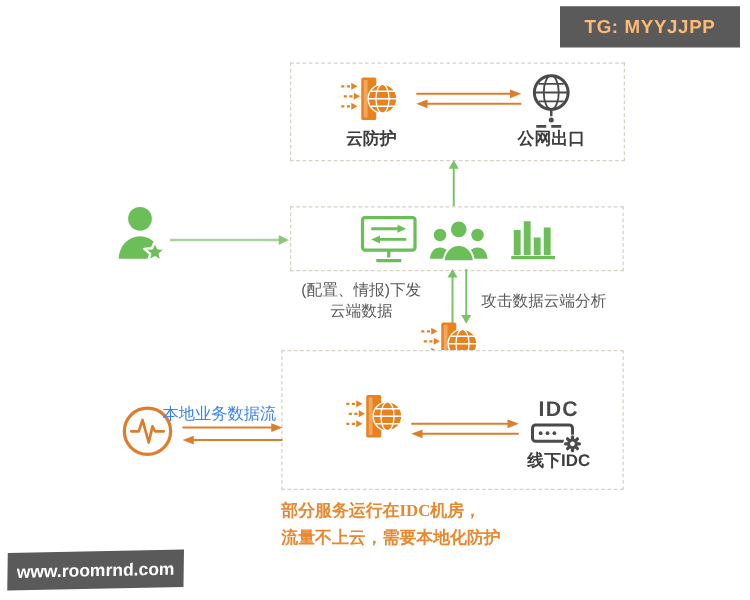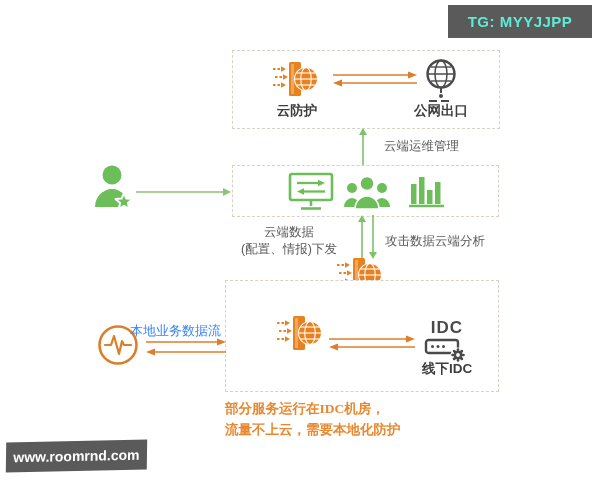--- a/index.html
+++ b/index.html
@@ -5,21 +5,21 @@
   html,body{margin:0;padding:0;background:#fff;}
   #stage{
     position:relative;width:600px;height:480px;background:#ffffff;overflow:hidden;
     font-family:"Liberation Sans","DejaVu Sans",sans-serif;
   }
   .abs{position:absolute;}
   .dashed-box{border:1px dashed #d8d1c6;background:#ffffff;}
   .node-label{font-weight:bold;color:#3d3d3d;font-size:13.5px;text-align:center;white-space:nowrap;}
   .edge-label{color:#595959;font-size:12.5px;white-space:nowrap;}
   .badge{
-    background:#5a5a5a;color:#5eead4;font-weight:bold;font-size:15px;
+    background:#5a5a5a;color:#fdba74;font-weight:bold;font-size:15px;
     display:flex;align-items:center;justify-content:center;letter-spacing:.5px;
   }
   .watermark{
     background:#5a5a5a;color:#ffffff;font-weight:bold;font-size:14px;
     display:flex;align-items:center;justify-content:center;
     transform:rotate(-1.2deg) skewX(-2deg);
   }
   .idc-word{font-weight:bold;color:#4a4a4a;font-size:17px;letter-spacing:1px;text-align:center;line-height:1;}
   .note-text{color:#e8882f;font-weight:bold;font-size:13.5px;line-height:21px;white-space:nowrap;}
   svg{display:block;}
@@ -85,21 +85,20 @@
     </svg>
   </div>
   <div class="abs node-label" style="left:396px;top:102px;width:90px;">公网出口</div>
 
   <div class="abs" style="left:357px;top:128px;">
     <svg width="12" height="37" viewBox="0 0 12 37">
       <line x1="6" y1="5" x2="6" y2="37" stroke="#7CC267" stroke-width="1.6"></line>
       <polygon points="2,7 6,0 10,7" fill="#7CC267"></polygon>
     </svg>
   </div>
-  <div class="abs edge-label" style="left:384px;top:138px;">云端运维管理</div>
 
   <div class="abs" style="left:92px;top:164px;">
     <svg width="46" height="48" viewBox="0 0 46 48">
       <circle cx="20" cy="11" r="9.5" fill="#6CBE59"></circle>
       <path d="M3,43 a17,18 0 0 1 34,0 z" fill="#6CBE59"></path>
       <polygon points="32,29 34.4,34.6 40.5,35.1 35.9,39.1 37.3,45 32,41.8 26.7,45 28.1,39.1 23.5,35.1 29.6,34.6" fill="#6CBE59" stroke="#ffffff" stroke-width="2" stroke-linejoin="round"></polygon>
     </svg>
   </div>
   <div class="abs" style="left:136px;top:187px;">
     <svg width="96" height="10" viewBox="0 0 96 10">
@@ -149,22 +148,22 @@
 
   <div class="abs" style="left:357px;top:215px;">
     <svg width="22" height="44" viewBox="0 0 22 44">
       <line x1="5" y1="6" x2="5" y2="44" stroke="#7CC267" stroke-width="1.6"></line>
       <polygon points="1,7 5,0 9,7" fill="#7CC267"></polygon>
       <line x1="16" y1="0" x2="16" y2="38" stroke="#7CC267" stroke-width="1.6"></line>
       <polygon points="12,37 16,44 20,37" fill="#7CC267"></polygon>
     </svg>
   </div>
   <div class="abs edge-label" style="left:225px;top:224px;width:128px;text-align:center;line-height:17px;">
+    <div>(配置、情报)下发</div>
     <div>云端数据</div>
-    <div>(配置、情报)下发</div>
   </div>
   <div class="abs edge-label" style="left:385px;top:233px;">攻击数据云端分析</div>
 
   <div class="abs" style="left:336px;top:257px;">
     <svg width="50" height="40" viewBox="0 0 50 40">
       <g fill="#E8821E">
         <polygon points="9,5.2 14,8 9,10.8"></polygon>
           <polygon points="11,13.2 16,16 11,18.8"></polygon>
           <polygon points="9,21.2 14,24 9,26.8"></polygon>
       </g>

